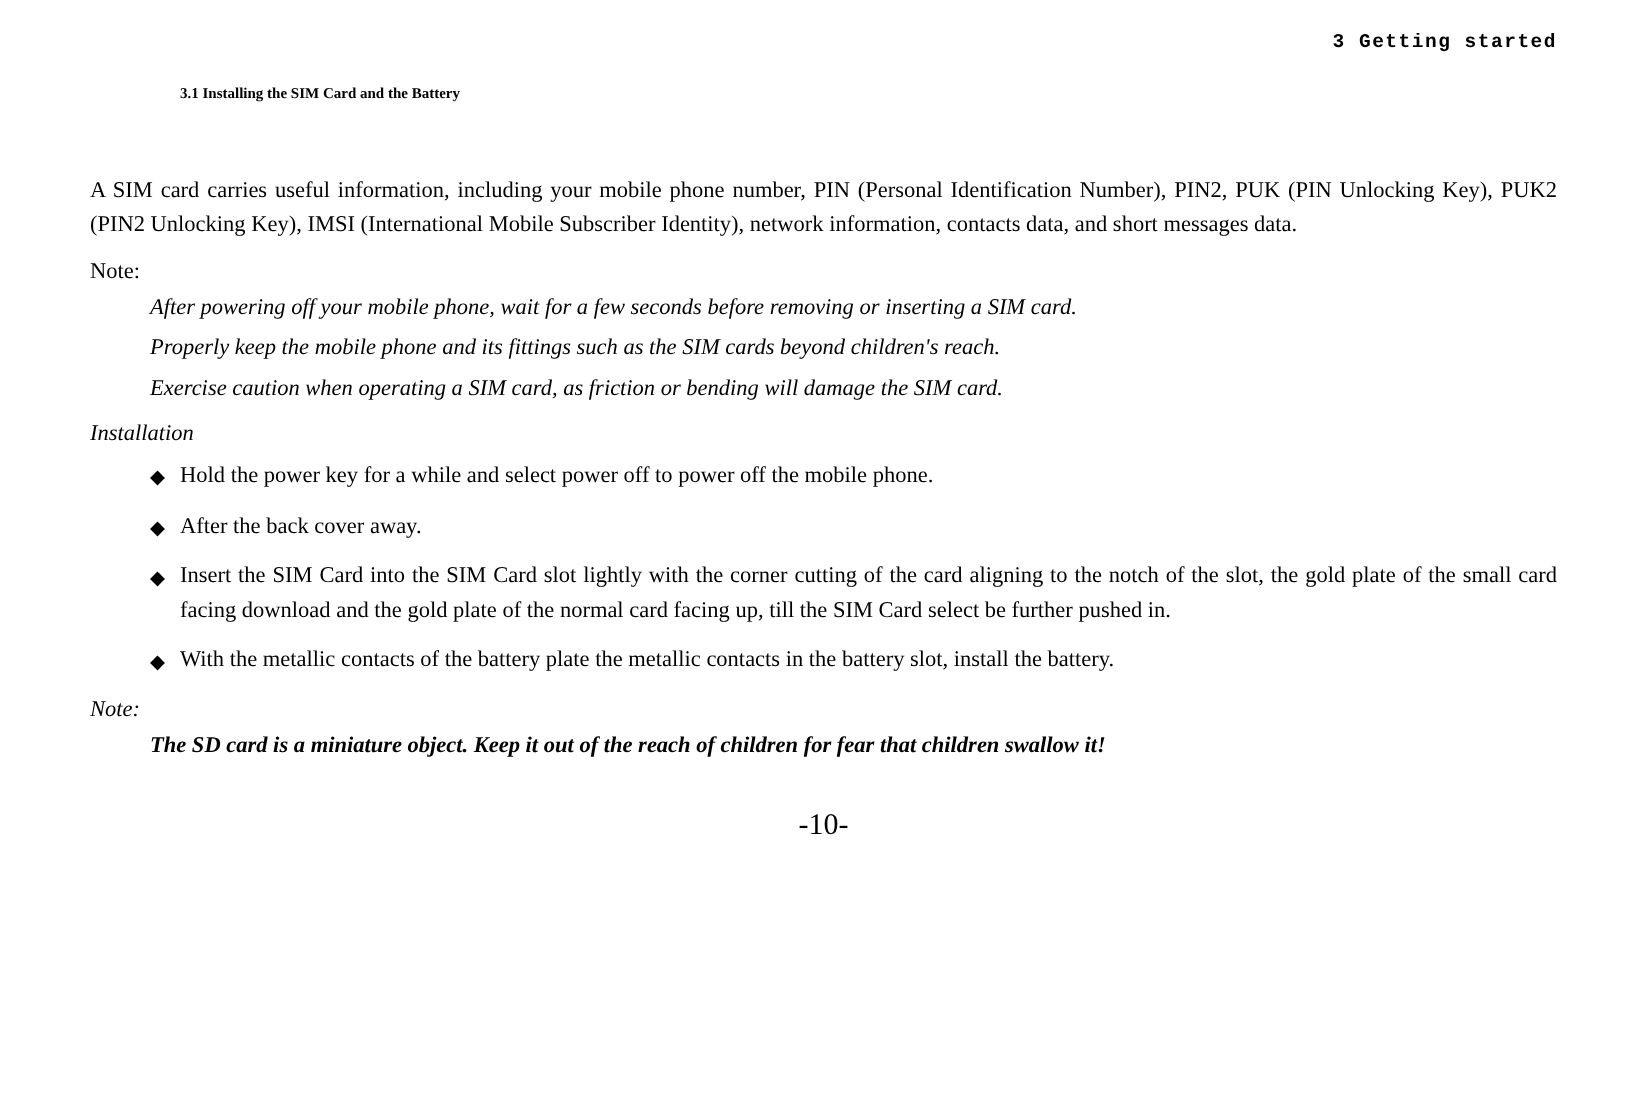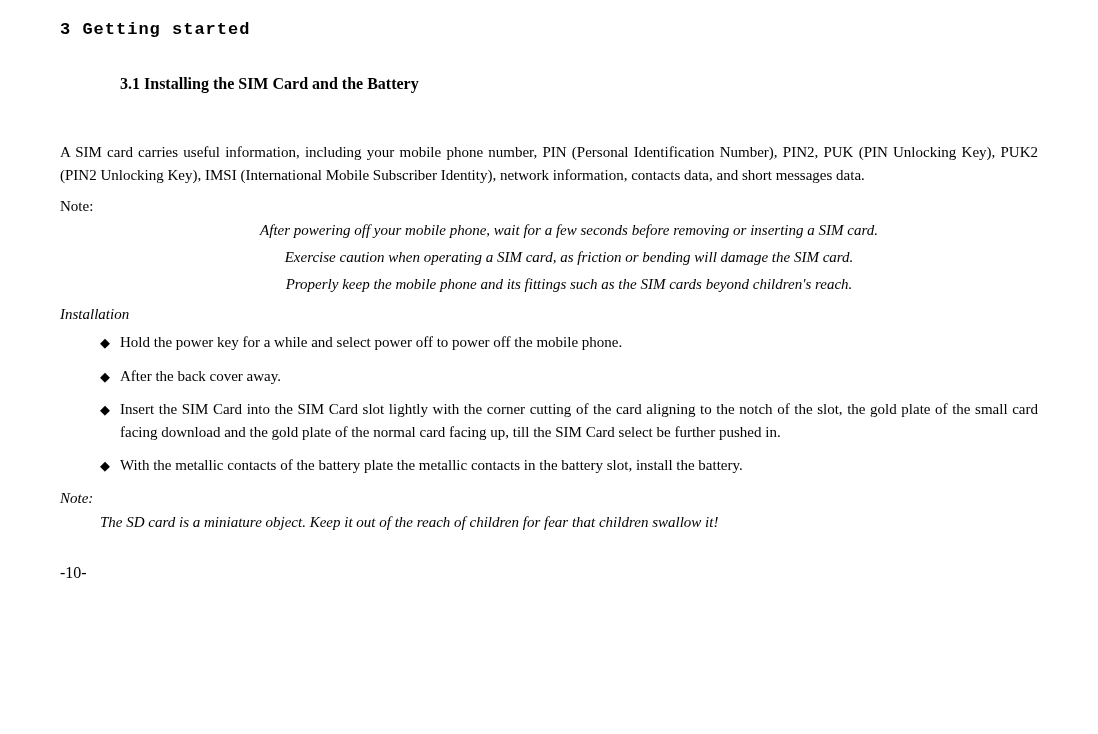--- a/index.html
+++ b/index.html
@@ -12,30 +12,30 @@
       background: #ffffff;
       font-family: "Times New Roman", Times, serif;
       font-size: 15px;
       color: #000000;
       width: 1098px;
       min-height: 734px;
       padding: 20px 60px 40px 60px;
     }
 
     .page-title {
-      text-align: left;
+      text-align: right;
       font-family: "Courier New", Courier, monospace;
-      font-size: 17px;
+      font-size: 13px;
       font-weight: bold;
-      margin-bottom: 36px;
+      margin-bottom: 22px;
       letter-spacing: 1px;
     }
 
     .section-heading {
-      font-size: 16px;
+      font-size: 10px;
       font-weight: bold;
       margin-left: 60px;
       margin-bottom: 14px;
     }
 
     .body-paragraph {
       text-align: justify;
       line-height: 1.55;
       margin-bottom: 10px;
       margin-top: 48px;
@@ -44,21 +44,20 @@
     .note-label {
       font-weight: normal;
       margin-bottom: 4px;
     }
 
     .italic-note {
       font-style: italic;
       margin-left: 40px;
       line-height: 1.55;
       margin-bottom: 4px;
-      text-align: center;
     }
 
     .italic-note-block {
       margin-bottom: 10px;
     }
 
     .installation-label {
       margin-bottom: 8px;
       font-style: italic;
     }
@@ -95,43 +94,44 @@
 
     .note-italic-label {
       font-style: italic;
       margin-bottom: 4px;
     }
 
     .note-italic-content {
       font-style: italic;
       margin-left: 40px;
       line-height: 1.55;
+      font-weight: bold;
     }
 
     .page-number {
-      text-align: left;
+      text-align: center;
       margin-top: 30px;
-      font-size: 16px;
+      font-size: 20px;
     }
   </style>
 </head>
 <body>
 
 <h1 class="page-title">3  Getting started</h1>
 
 <p class="section-heading">3.1    Installing the SIM Card and the Battery</p>
 
 <p class="body-paragraph">A SIM card carries useful information, including your mobile phone number, PIN (Personal Identification Number),  PIN2,  PUK  (PIN  Unlocking  Key),  PUK2  (PIN2  Unlocking  Key),  IMSI  (International  Mobile Subscriber Identity), network information, contacts data, and short messages data.</p>
 
 <p class="note-label">Note:</p>
 
 <div class="italic-note-block">
   <p class="italic-note">After powering off your mobile phone, wait for a few seconds before removing or inserting a SIM card.</p>
+  <p class="italic-note">Properly keep the mobile phone and its fittings such as the SIM cards beyond children's reach.</p>
   <p class="italic-note">Exercise caution when operating a SIM card, as friction or bending will damage the SIM card.</p>
-  <p class="italic-note">Properly keep the mobile phone and its fittings such as the SIM cards beyond children's reach.</p>
 </div>
 
 <p class="installation-label">Installation</p>
 
 <ul class="bullet-list">
   <li>
     <span class="bullet-diamond">◆</span>
     <span class="bullet-text">Hold the power key for a while and select power off to power off the mobile phone.</span>
   </li>
   <li>

